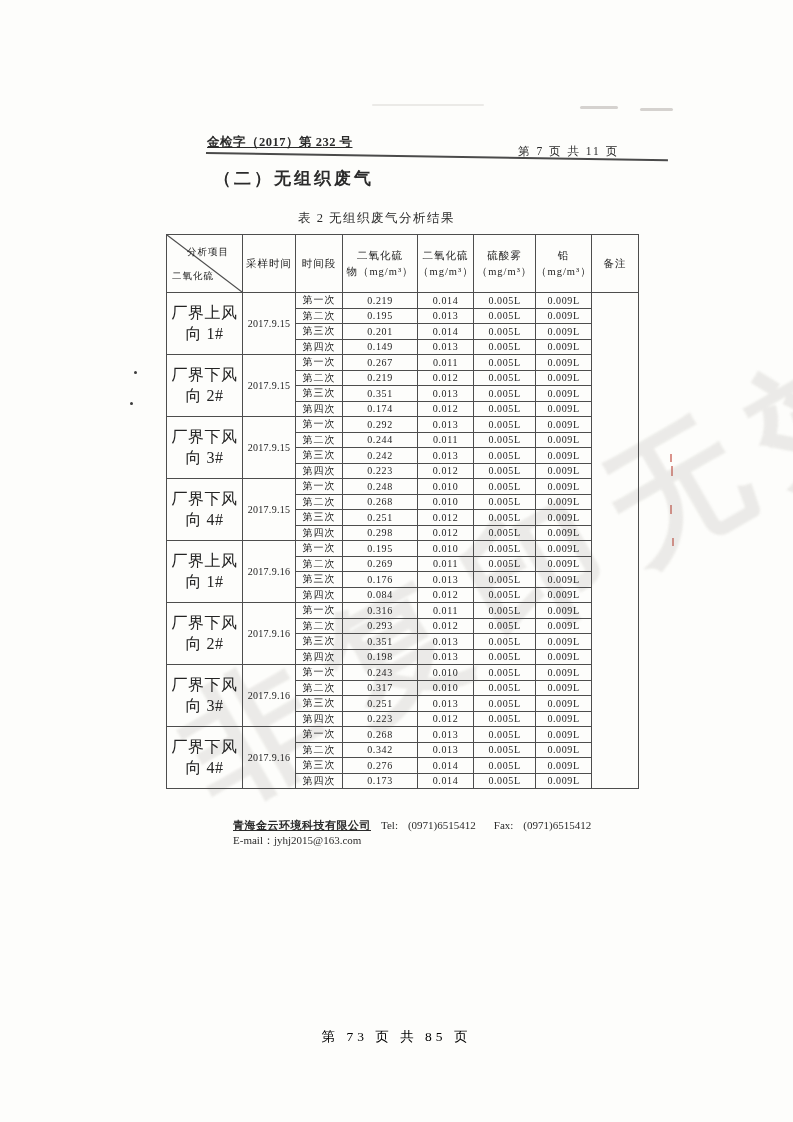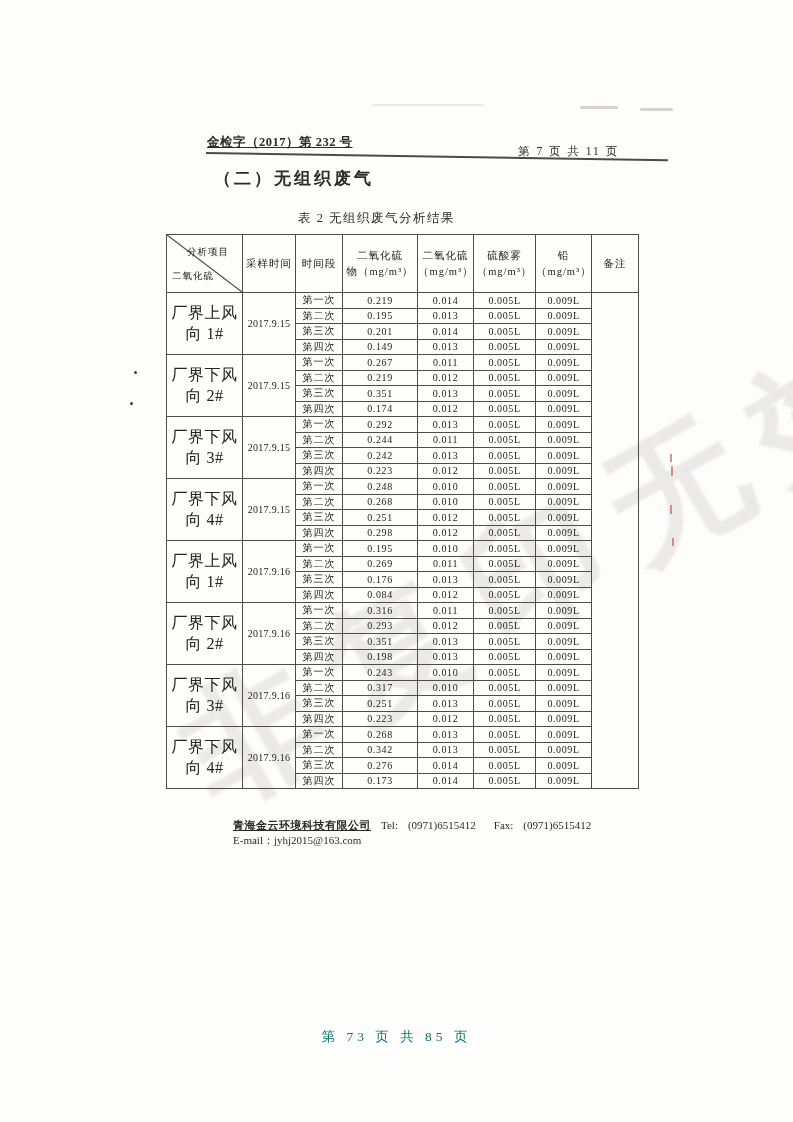--- a/index.html
+++ b/index.html
@@ -55,21 +55,21 @@
   .corner-top{position:absolute;top:11px;left:20px;font-size:9.5px;letter-spacing:1px;}
   .corner-bottom{position:absolute;bottom:9px;left:5px;font-size:9.5px;letter-spacing:1px;}
 
   
   .footer{position:absolute;left:200px;top:818px;font-size:11px;line-height:1.35;margin-left:33px;}
   .footer .company{font-weight:bold;text-decoration:underline;letter-spacing:0.5px;}
   .footer .lat{font-family:"Liberation Serif","DejaVu Serif",serif;}
   .footer .gap-s{display:inline-block;width:10px;}
   .footer .gap-m{display:inline-block;width:18px;}
 
-  .page-number{position:absolute;left:0;right:0;top:1028px;text-align:center;font-size:13.5px;letter-spacing:4px;color:#0f766e;}
+  .page-number{position:absolute;left:0;right:0;top:1028px;text-align:center;font-size:13.5px;letter-spacing:4px;color:#000000;}
 </style>
 </head>
 <body>
 
 <div class="page">
 
   <div class="smudge" style="left:372px;top:104px;width:112px;height:2px;opacity:.45;"></div>
   <div class="smudge" style="left:580px;top:106px;width:38px;height:2.5px;"></div>
   <div class="smudge" style="left:640px;top:108px;width:33px;height:2.5px;"></div>
   <div class="dot" style="left:134px;top:371px;"></div>

